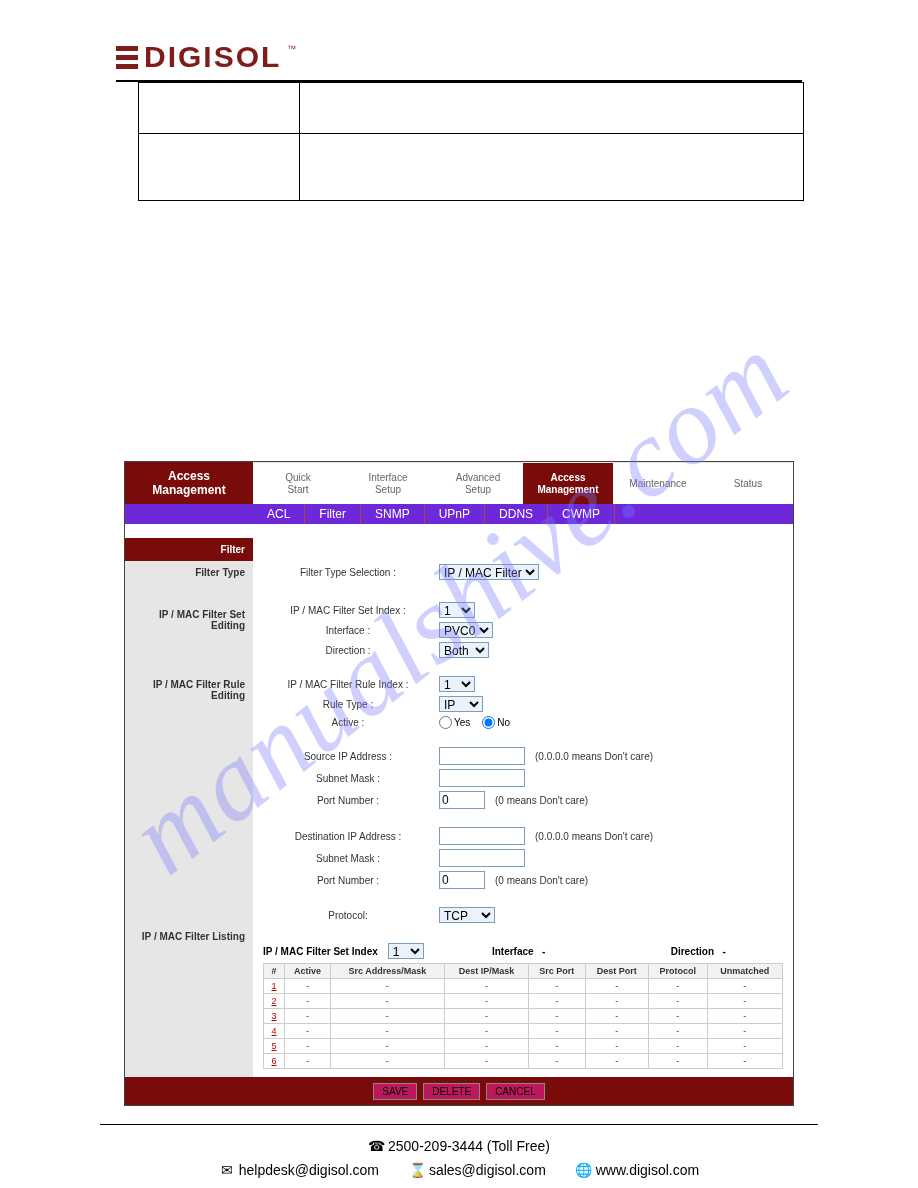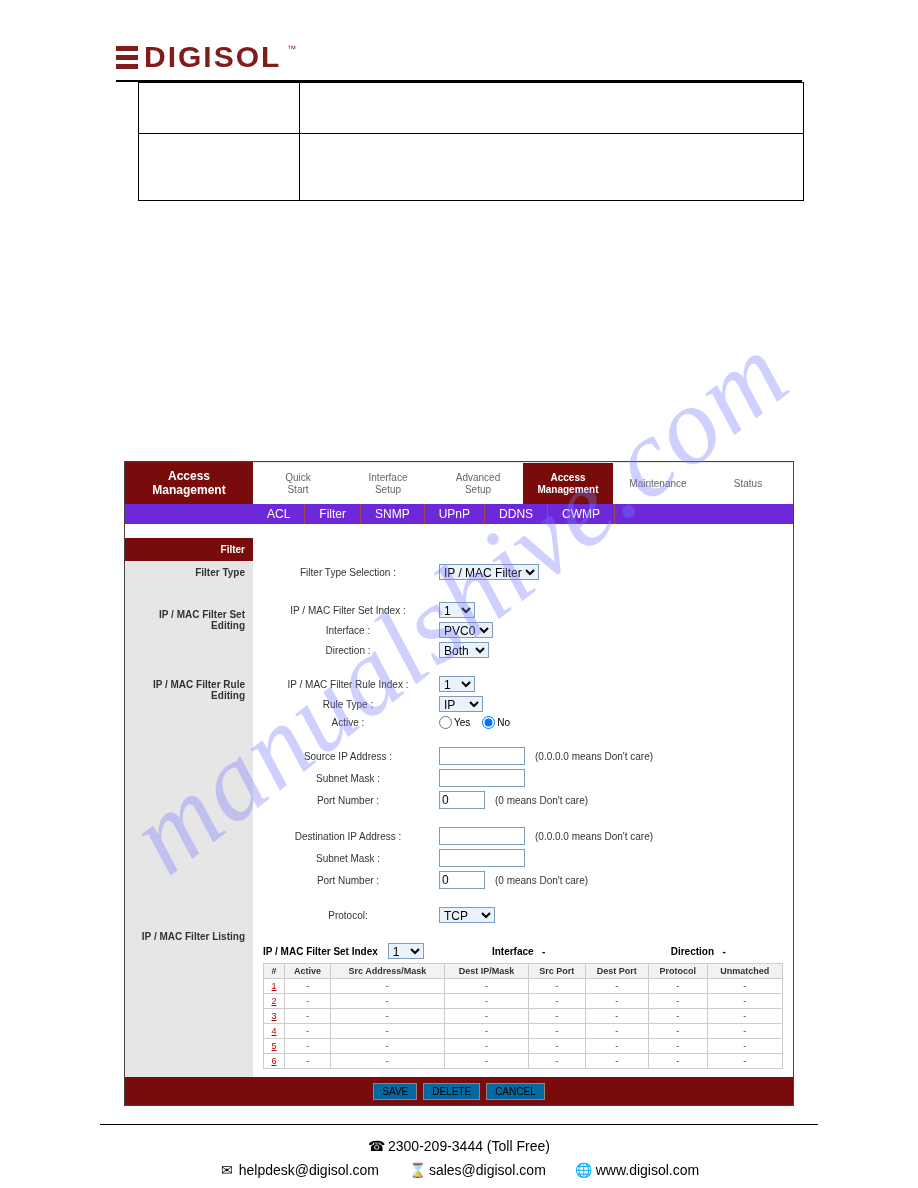--- a/index.html
+++ b/index.html
@@ -205,21 +205,21 @@
     background: #7a0b0b;
     height: 28px;
     display: flex;
     align-items: center;
     justify-content: center;
     gap: 6px;
   }
   .action-bar button {
     font-size: 10px;
     padding: 2px 8px;
-    background: #0369a1;
+    background: #be185d;
     border: 1px solid #888;
   }
   
   hr.footer-rule {
     border: none;
     border-top: 1px solid #000;
     margin: 18px 50px 0 50px;
   }
   .footer {
     text-align: center;
@@ -528,21 +528,21 @@
       <button>SAVE</button>
       <button>DELETE</button>
       <button>CANCEL</button>
     </div>
   </div>
 
   <hr class="footer-rule">
   <div class="footer">
     <div>
       <span class="icons">☎</span>
-      <span>2300-209-3444 (Toll Free)</span>
+      <span>2500-209-3444 (Toll Free)</span>
     </div>
     <div class="footer-line2">
       <span><span class="icons">✉</span> <span>helpdesk@digisol.com</span></span>
       <span><span class="icons">⌛</span> <span>sales@digisol.com</span></span>
       <span><span class="icons">🌐</span> <span>www.digisol.com</span></span>
     </div>
   </div>
 
 </div>
 

